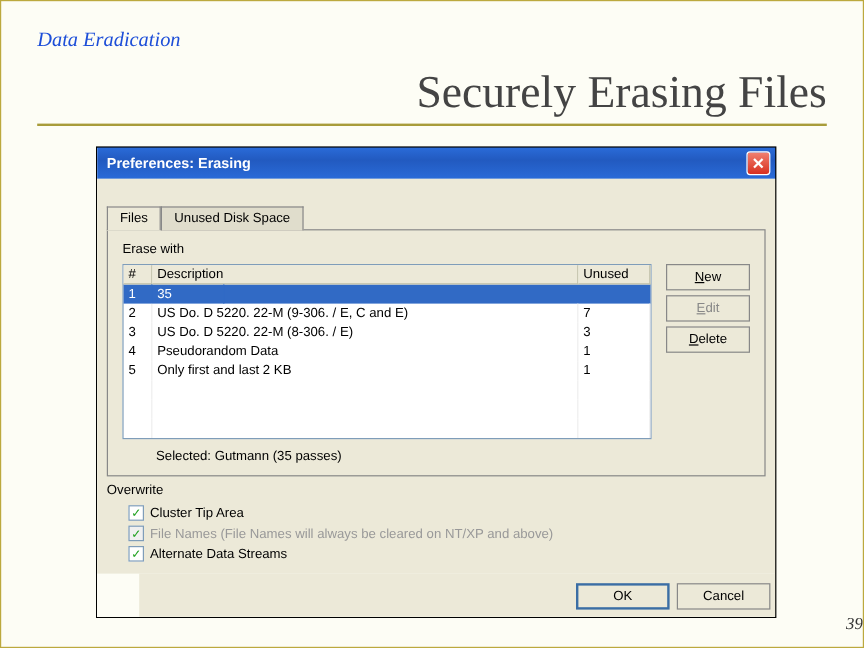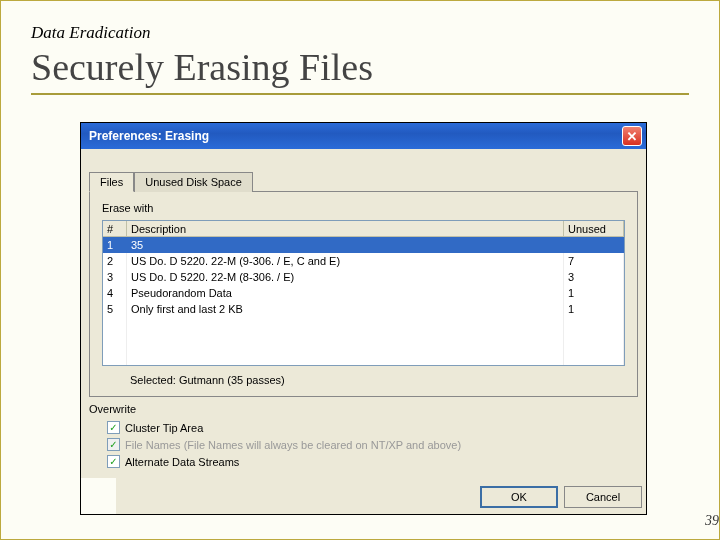--- a/index.html
+++ b/index.html
@@ -8,31 +8,32 @@
     background: #fdfdf5;
     font-family: Arial, sans-serif;
     position: relative;
     border: 1px solid #bca93e;
     padding: 22px 30px;
   }
   .eyebrow {
     font-family: Georgia, 'Times New Roman', serif;
     font-style: italic;
     font-size: 17px;
-    color: #000000;
-    margin-bottom: 2px;
+    color: #1d4ed8;
+    margin-bottom: 12px;
   }
   .slide-title {
     font-family: Georgia, 'Times New Roman', serif;
     font-size: 38px;
     color: #444;
     font-weight: normal;
     border-bottom: 2px solid #a89c3a;
     padding-bottom: 4px;
     margin-bottom: 24px;
+    text-align: right;
   }
   .page-num {
     position: absolute;
     right: 0; bottom: 10px;
     font-family: Georgia, serif;
     font-style: italic;
     font-size: 14px;
     color: #333;
   }
   
@@ -204,20 +205,25 @@
               <div class="col-num"></div>
               <div class="col-desc"></div>
               <div class="col-pass"></div>
             </div>
           <div class="list-row empty">
               <div class="col-num"></div>
               <div class="col-desc"></div>
               <div class="col-pass"></div>
             </div>
         </div>
+        <div class="btn-col">
+          <button class="wbtn"><span class="ul">N</span><span>ew</span></button>
+          <button class="wbtn" disabled=""><span class="ul">E</span><span>dit</span></button>
+          <button class="wbtn"><span class="ul">D</span><span>elete</span></button>
+        </div>
       </div>
       <div class="selected-text">Selected: Gutmann (35 passes)</div>
     </div>
     <div class="overwrite-label">Overwrite</div>
     <div class="cb-row">
       <span class="cb">✓</span>
       <span class="cb-label">Cluster Tip Area</span>
     </div>
     <div class="cb-row">
       <span class="cb disabled-look">✓</span>

